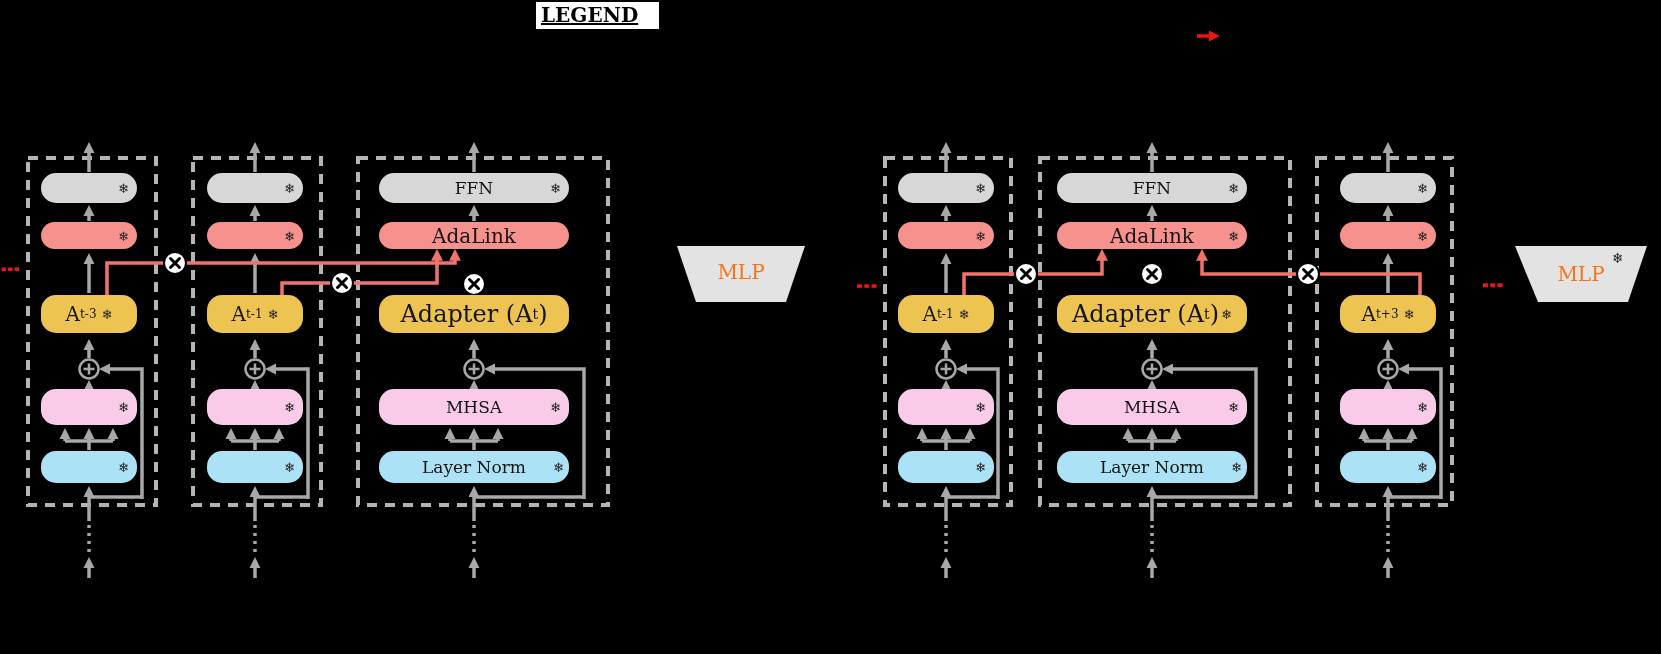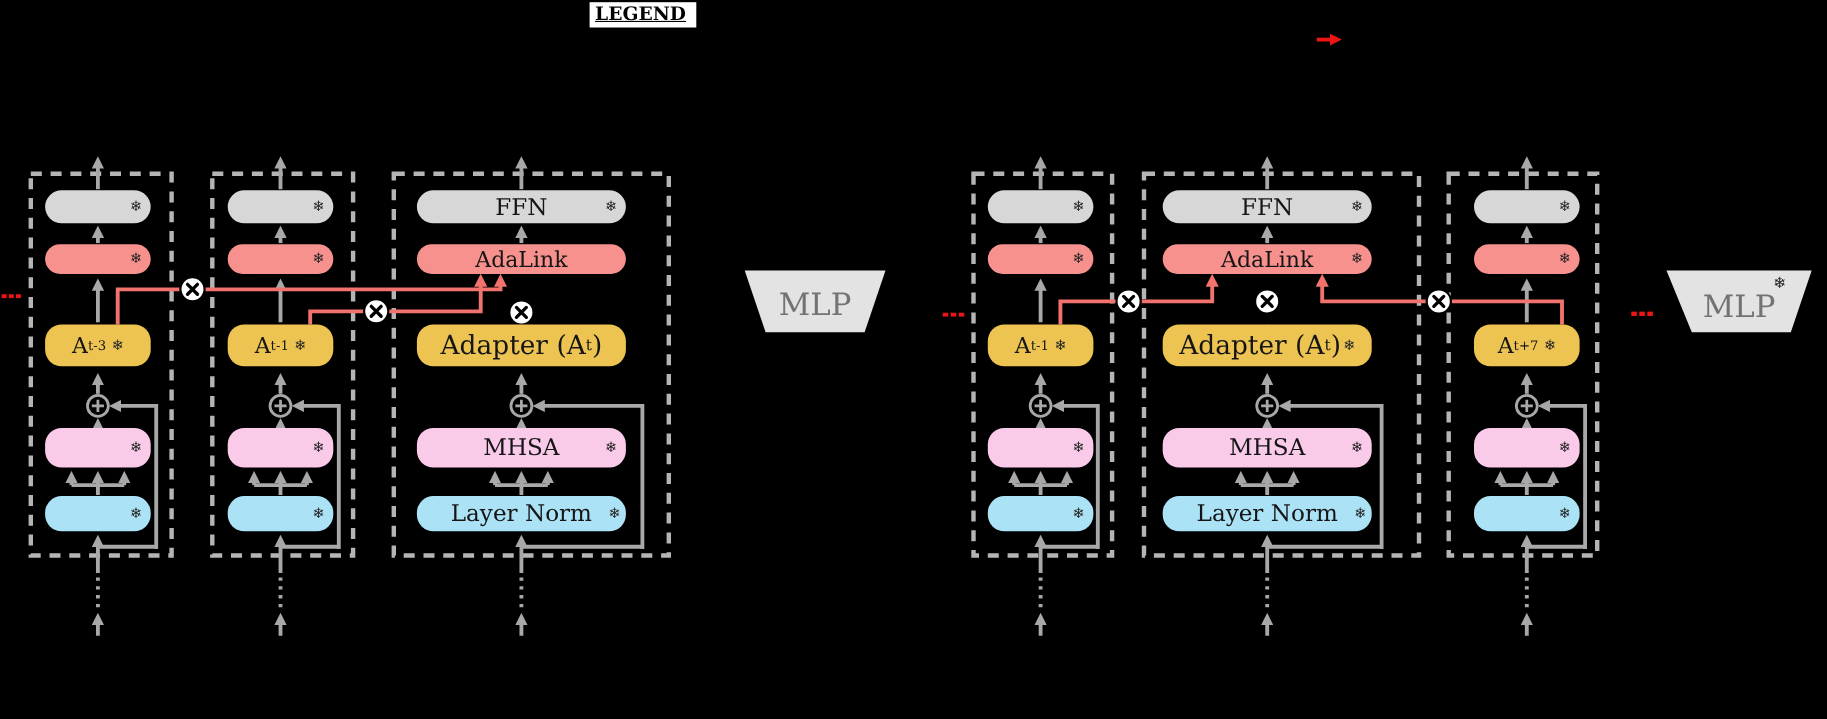--- a/index.html
+++ b/index.html
@@ -8,28 +8,28 @@
   .stage svg{position:absolute;left:0;top:0;}
   .bx{position:absolute;border-radius:15px;display:flex;align-items:center;justify-content:center;color:#151515;}
   .c-gray{background:#d7d7d7;}
   .c-salmon{background:#f7918d;}
   .c-yellow{background:#edc452;}
   .c-pink{background:#f9cbe9;}
   .c-blue{background:#abe2f5;}
   .flake{position:absolute;right:8px;top:50%;transform:translateY(-50%);
          font-family:"DejaVu Sans","Liberation Sans",sans-serif;font-size:13px;color:#222;}
   .fi{font-family:"DejaVu Sans","Liberation Sans",sans-serif;font-size:13px;color:#222;margin-left:5px;}
-  .lbl-md{font-size:21px;}
+  .lbl-md{font-size:17px;}
   .lbl-lg{font-size:20px;}
   .albl{font-size:20px;display:flex;align-items:center;}
   sup{font-size:12px;line-height:1;}
   .legend-box{position:absolute;left:536px;top:2px;background:#fff;color:#000;
-       font-weight:bold;font-size:17px;padding:1px 9px 2px 5px;text-decoration:underline;
+       font-weight:bold;font-size:20px;padding:1px 21px 2px 5px;text-decoration:underline;
        font-family:"DejaVu Serif","Liberation Serif",serif;}
-  .mlp-lbl{position:absolute;width:100px;text-align:center;font-size:28px;color:#737373;}
+  .mlp-lbl{position:absolute;width:100px;text-align:center;font-size:20px;color:#f97316;}
   .mlp-flake{position:absolute;font-family:"DejaVu Sans","Liberation Sans",sans-serif;
        font-size:14px;color:#222;}
 </style>
 </head>
 <body>
 
 <div class="stage">
 
 <svg width="1661" height="654" viewBox="0 0 1661 654">
   <defs>
@@ -341,21 +341,21 @@
 
 <div class="bx c-gray" style="left:1340px;top:173px;width:96px;height:30px">
   <span class="flake">❄</span>
     </div>
 <div class="bx c-salmon" style="left:1340px;top:222px;width:96px;height:27px">
   <span class="flake">❄</span>
     </div>
 <div class="bx c-yellow" style="left:1340px;top:295px;width:96px;height:38px">
   <span class="albl">
         <span>A</span>
-        <sup>t+7</sup>
+        <sup>t+3</sup>
         <span class="fi">❄</span>
       </span>
     </div>
 <div class="bx c-pink" style="left:1340px;top:389px;width:96px;height:36px">
   <span class="flake">❄</span>
     </div>
 <div class="bx c-blue" style="left:1340px;top:451px;width:96px;height:32px">
   <span class="flake">❄</span>
     </div>
 

